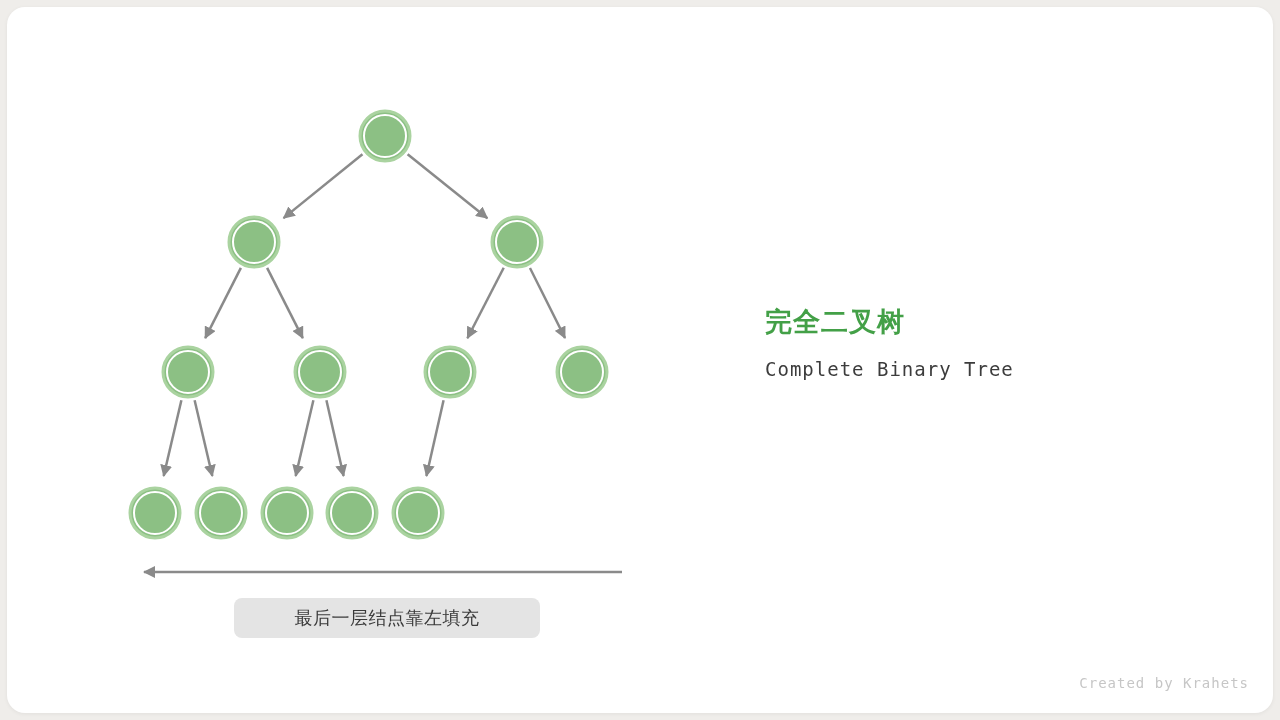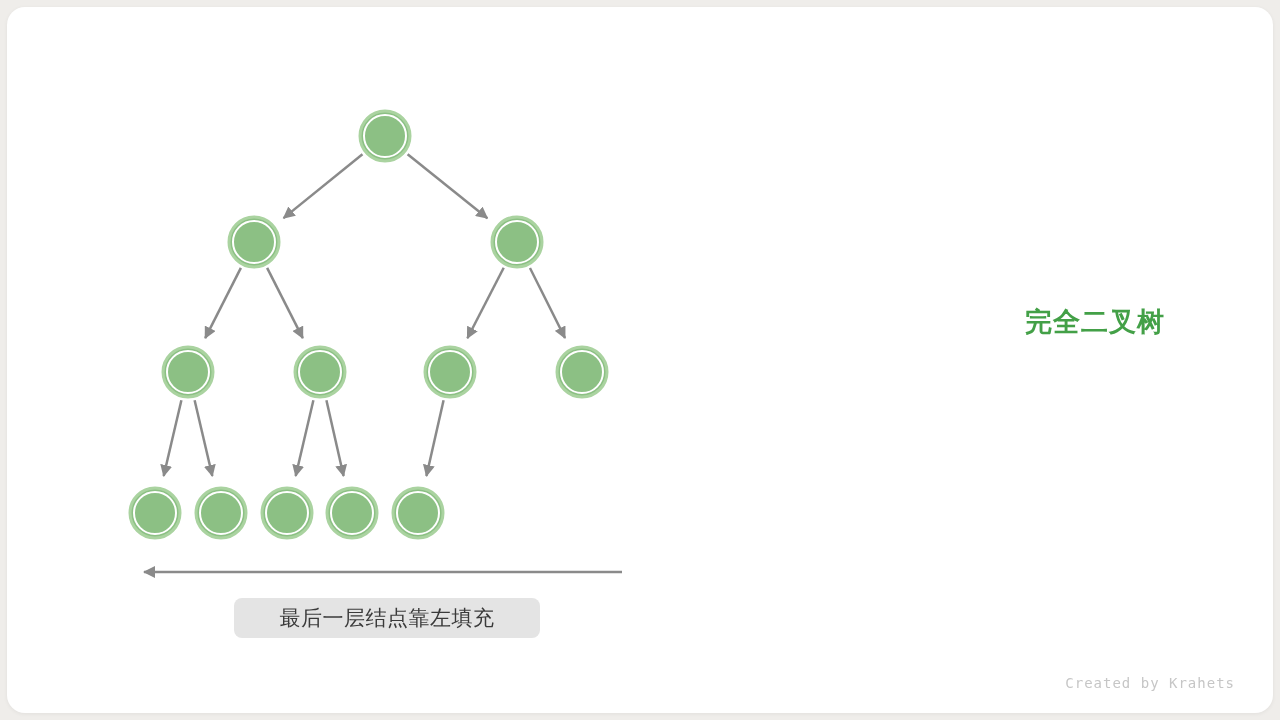--- a/index.html
+++ b/index.html
@@ -53,50 +53,50 @@
     position:absolute;
     left:227px;
     top:591px;
     width:306px;
     height:40px;
     background:var(--annot-bg);
     border-radius:8px;
     display:flex;
     align-items:center;
     justify-content:center;
-    font-size:21px;
+    font-size:18px;
     color:var(--annot-text);
     letter-spacing:0.5px;
   }
   .annotation-box .bold{
     font-weight:400;
   }
   .title-block{
     position:absolute;
-    left:738px;
+    left:758px;
     top:297px;
     width:420px;
-    text-align:right;
+    text-align:left;
   }
   .title-cn{
     font-size:27px;
     font-weight:700;
     color:var(--title-green);
     letter-spacing:1px;
   }
   .title-en{
     margin-top:18px;
     font-family:"DejaVu Sans Mono","Liberation Mono",monospace;
     font-size:19px;
     color:var(--subtitle-gray);
     letter-spacing:1px;
   }
   .watermark{
     position:absolute;
-    right:38px;
+    right:24px;
     bottom:22px;
     font-family:"DejaVu Sans Mono","Liberation Mono",monospace;
     font-size:14px;
     color:var(--watermark-gray);
     letter-spacing:1px;
   }
 </style>
 </head>
 <body>
 
@@ -171,17 +171,18 @@
       <line x1="615" y1="565" x2="137" y2="565" class="edge" marker-end="url(#arrow)"></line>
     </svg>
 
   <div class="annotation-box">
     <span>最后一层结点</span>
       <span class="bold">靠左填充</span>
   </div>
 
   <div class="title-block">
     <div class="title-cn">完全二叉树</div>
+    <div class="title-en">Complete Binary Tree</div>
   </div>
 
   <div class="watermark">Created by Krahets</div>
 
 </div>
 
 </body></html>

